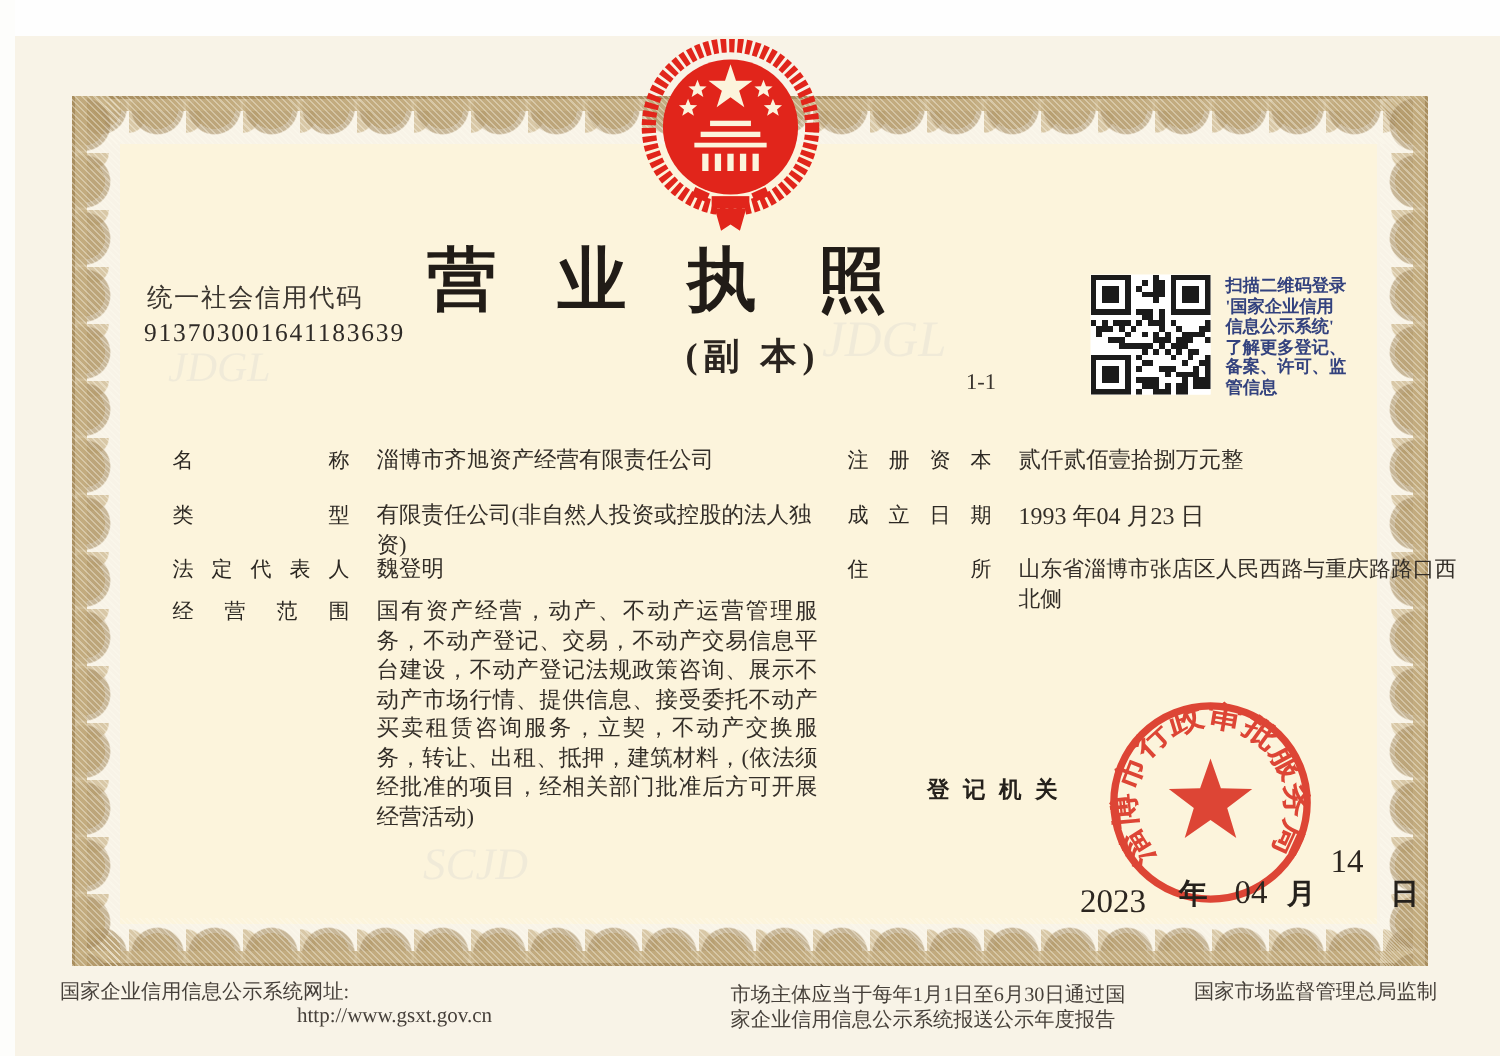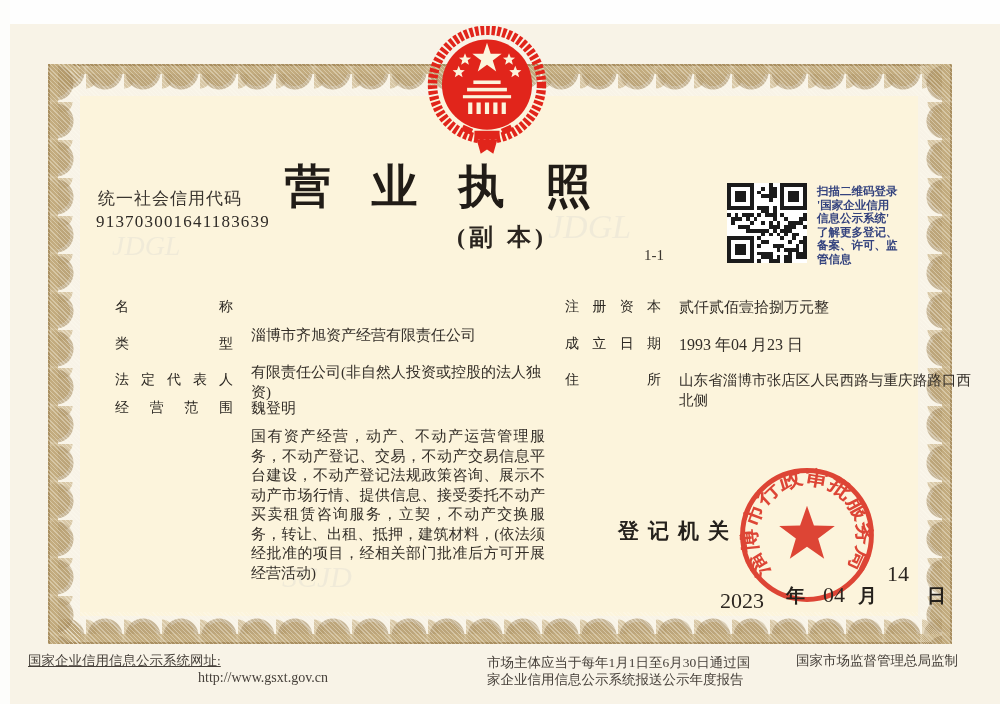--- a/index.html
+++ b/index.html
@@ -56,34 +56,34 @@
   #qr-caption{position:absolute;left:90px;top:2px;width:96px;font-size:11.5px;line-height:13.5px;
     color:#33427e;font-weight:bold;}
 
   .field-row{position:absolute;}
   .flabel{display:inline-block;vertical-align:top;font-size:14px;color:#2c2823;
     text-align:justify;text-align-last:justify;}
   .flabel-l{width:118px;}
   .flabel-r{width:96px;}
   .fvalue{display:inline-block;vertical-align:top;font-size:15px;color:#332e28;line-height:19.5px;
     margin-left:14px;}
-  .fv-l{width:294px;margin-top:28px;}
+  .fv-l{width:294px;}
   .fv-r{width:288px;}
   .just{text-align:justify;}
 
-  #registrar{left:618px;top:517px;font-size:21px;font-weight:bold;color:#25211c;letter-spacing:9px;}
+  #registrar{left:618px;top:517px;font-size:15px;font-weight:bold;color:#25211c;letter-spacing:9px;}
 
   #seal{left:724px;top:452px;mix-blend-mode:multiply;opacity:.9;}
 
   .date-part{position:absolute;color:#25211c;}
   .date-unit{font-size:19px;font-weight:bold;font-family:"Liberation Serif",serif;}
   .date-num{font-size:22px;color:#2c2620;}
 
   .footer{font-size:13.5px;color:#46403a;}
-  #footer-left-label{left:28px;top:652px;text-decoration:underline;}
+  #footer-left-label{left:40px;top:652px;}
   #footer-left-url{left:198px;top:670px;font-size:14px;}
   #footer-center{left:487px;top:655px;width:296px;line-height:16.5px;}
   #footer-right{left:796px;top:652px;}
 
   .ghost{position:absolute;font-style:italic;color:#7d90b5;opacity:.09;
     font-family:"Liberation Serif",serif;filter:blur(.5px);pointer-events:none;}
 </style>
 </head>
 <body>
 

